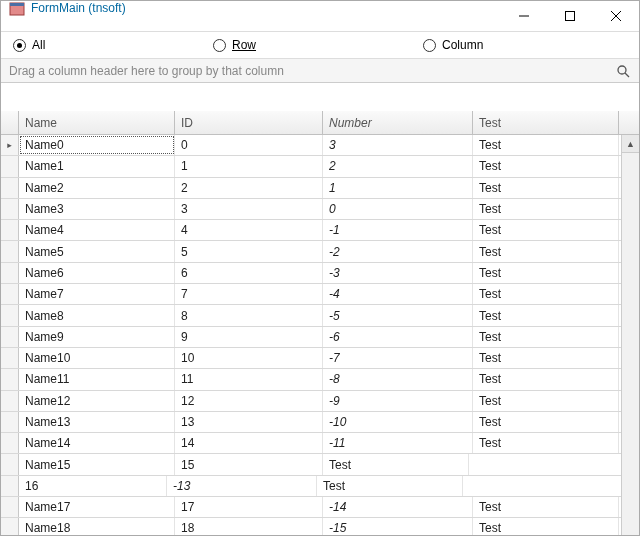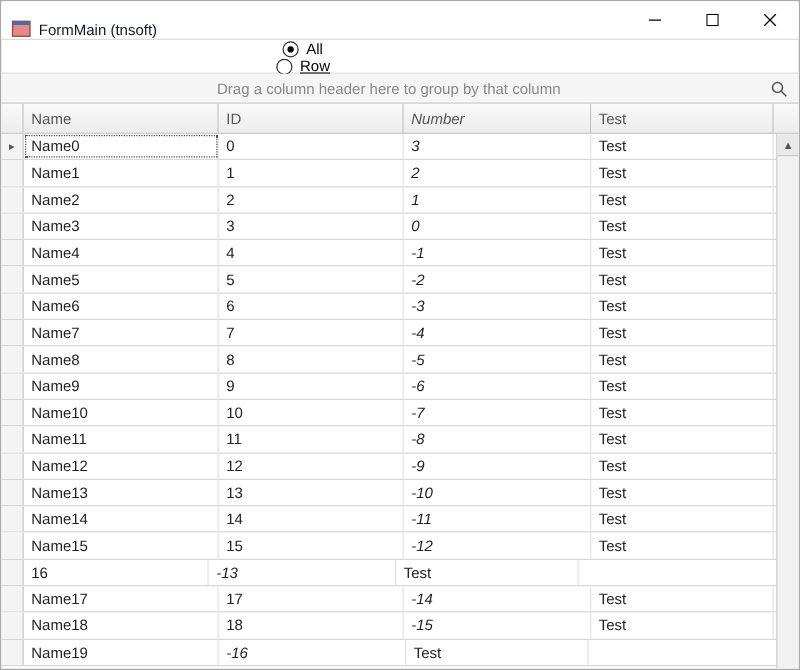--- a/index.html
+++ b/index.html
@@ -11,24 +11,24 @@
       background: #fff;
       border: 1px solid #aaa;
       display: flex;
       flex-direction: column;
       overflow: hidden;
     }
     
     .titlebar {
       height: 30px;
       display: flex;
-      align-items: flex-end;
+      align-items: flex-start;
       padding-left: 8px;
       background: #fff;
-      color: #0f172a;
+      color: #0369a1;
     }
     .titlebar-icon {
       width: 16px;
       height: 16px;
       margin-right: 6px;
       display: flex;
       align-items: center;
       justify-content: center;
     }
     .titlebar-title { flex: 1; }
@@ -43,21 +43,20 @@
     }
     .titlebar-btn svg { width: 10px; height: 10px; }
     
     .radio-row {
       height: 28px;
       display: flex;
       align-items: center;
       border-top: 1px solid #ddd;
       border-bottom: 1px solid #ddd;
       padding-left: 12px;
-      flex-direction: column;
     }
     .radio-item {
       display: flex;
       align-items: center;
       gap: 6px;
       cursor: default;
     }
     .radio-item:nth-child(1){ width: 200px; }
     .radio-item:nth-child(2){ width: 210px; text-decoration: underline; }
     .radio-outer {
@@ -80,30 +79,30 @@
     .group-panel {
       height: 24px;
       background: #f5f5f5;
       color: #888;
       display: flex;
       align-items: center;
       padding-left: 8px;
       padding-right: 6px;
       border-bottom: 1px solid #ccc;
     }
-    .group-text { flex: 1; text-align: center; }
+    .group-text { flex: 1; }
     .search-icon-box {
       width: 20px;
       height: 20px;
       display: flex;
       align-items: center;
       justify-content: center;
     }
     
-    .grid-area { flex: 1; display: flex; flex-direction: column; overflow: hidden; }
+    .grid-area { flex: 1; display: flex; flex-direction: column; overflow: hidden; margin-top: 28px; }
     .header-row { display: flex; height: 24px; background: #f0f0f0; border-bottom: 1px solid #c0c0c0; }
     .header-cell {
       border-right: 1px solid #c0c0c0;
       display: flex;
       align-items: center;
       padding-left: 6px;
       color: #555;
       background: linear-gradient(#fafafa,#ececec);
     }
     .rowind-h { width: 18px; padding: 0; }
@@ -334,21 +333,20 @@
           <div class="rowind"></div>
           <div class="cell col-name">Name14</div>
           <div class="cell col-id">14</div>
           <div class="cell col-number">-11</div>
           <div class="cell col-test">Test</div>
         </div>
         <div class="grid-row">
           <div class="rowind"></div>
           <div class="cell col-name">Name15</div>
           <div class="cell col-id">15</div>
-          <div class="cell col-number">-12</div>
           <div class="cell col-test">Test</div>
         </div>
         <div class="grid-row">
           <div class="rowind"></div>
           <div class="cell col-id">16</div>
           <div class="cell col-number">-13</div>
           <div class="cell col-test">Test</div>
         </div>
         <div class="grid-row">
           <div class="rowind"></div>

